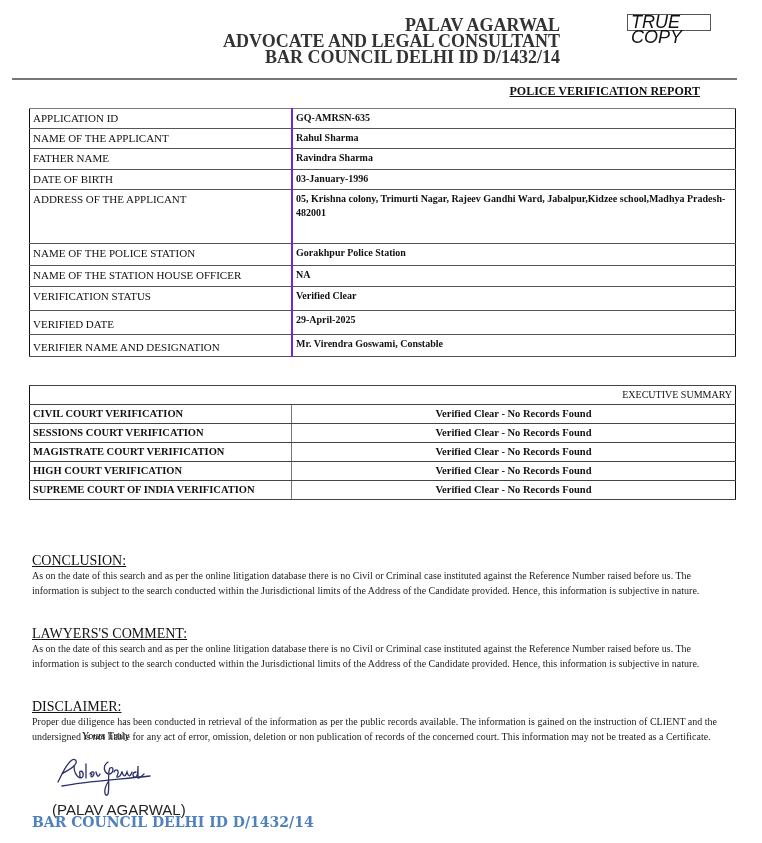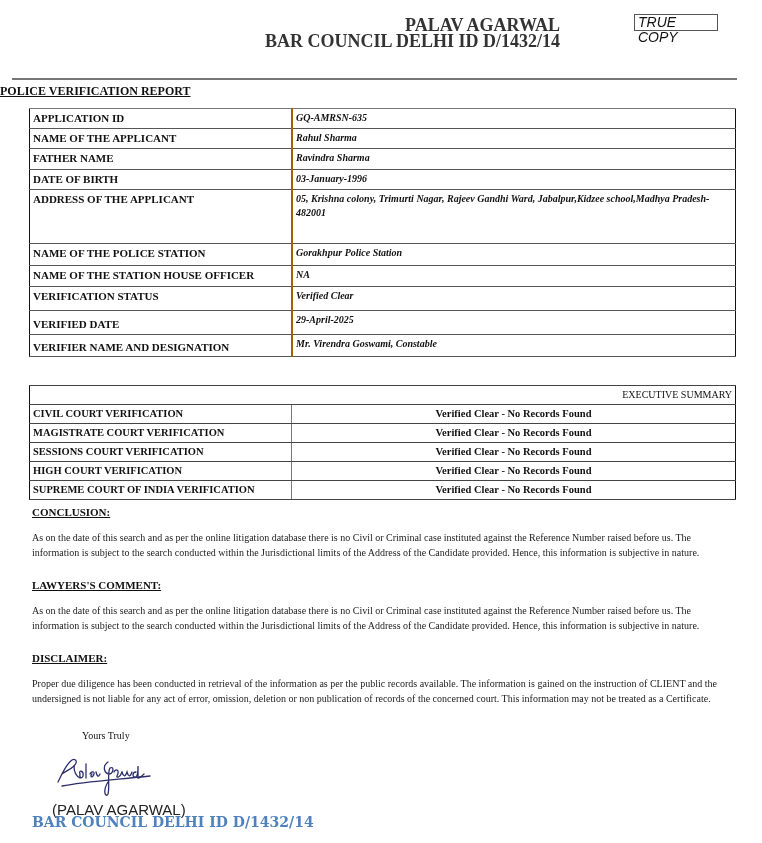--- a/index.html
+++ b/index.html
@@ -10,63 +10,64 @@
   }
   .header {
     position: absolute; left: 200px; top: 17px; width: 360px;
     text-align: right; font-family: "Liberation Serif", serif;
     font-weight: bold; font-size: 18px; line-height: 16px; color: #333;
   }
   .true-copy {
     position: absolute; left: 627px; top: 14px; width: 84px; height: 17px;
     border: 1.5px solid #555; box-sizing: border-box;
     font-family: "Liberation Sans", sans-serif; font-style: italic;
-    font-size: 14px; line-height: 15px; padding-left: 3px; color: #111; margin-left: 7px;
+    font-size: 18px; line-height: 15px; padding-left: 3px; color: #111;
   }
   .top-rule {
     position: absolute; left: 12px; top: 78px; width: 725px; height: 2px; background: #777;
   }
   .report-title {
-    position: absolute; left: 0; width: 700px; top: 84px; text-align: left;
+    position: absolute; left: 0; width: 700px; top: 84px; text-align: right;
     font-family: "Liberation Serif", serif; font-weight: bold; font-size: 12px;
     text-decoration: underline; color: #111;
   }
   table.details, table.summary {
     position: absolute; left: 29px; width: 707px;
     border-collapse: collapse; font-family: "Liberation Serif", serif;
     font-size: 11px;
   }
   table.details { top: 108px; border: 1.5px solid #111; }
   table.details td {
     border-top: 1.5px solid #777; border-bottom: 1.5px solid #555;
     vertical-align: top; padding: 2px 3px 0 3px; line-height: 14px;
   }
-  table.details td.k { width: 255px; font-weight: bold; border-right: 2px solid #a16207; }
-  table.details td.v { font-weight: bold; font-size: 10px; font-style: italic; }
+  table.details td.k { width: 255px; font-weight: normal; border-right: 2px solid #6d28d9; }
+  table.details td.v { font-weight: bold; font-size: 10px; }
   table.summary { top: 385px; border: 1.5px solid #111; }
   table.summary td {
     border-top: 1px solid #444; border-bottom: 1px solid #444;
     padding: 0 3px; height: 18px; line-height: 18px; font-weight: bold; font-size: 10.5px;
   }
   table.summary td.k { width: 255px; border-right: 1.5px solid #777; }
   table.summary td.v { text-align: center; }
   table.summary td.head { text-align: right; font-weight: normal; font-size: 10px; }
   .section { position: absolute; left: 32px; width: 700px; font-family: "Liberation Serif", serif; }
-  .section .title { font-weight: bold; font-size: 11px; text-decoration: underline; line-height: 15px; }
-  .section .body { font-size: 10px; line-height: 15px; color: #222; margin-top: 10px; }
+  .section .title { font-weight: normal; font-size: 14px; text-decoration: underline; line-height: 15px; margin-top: 48px; }
+  .section .body { font-size: 10px; line-height: 15px; color: #222; }
   .yours { position: absolute; left: 82px; top: 730px; font-size: 10px; font-family: Liberation Serif, serif; }
   .signature { position: absolute; left: 52px; top: 752px; width: 110px; height: 50px; }
   .sign-name { position: absolute; left: 52px; top: 801px; font-size: 15px; font-family: Liberation Sans, sans-serif; color: #222; }
   .bar-id { position: absolute; left: 32px; top: 814px; font-size: 14px; font-weight: bold; font-family: "DejaVu Serif", serif; color: #4f81bd; }
 </style>
 </head>
 <body>
 
 <div class="header">
   <div>PALAV AGARWAL</div>
+  <div>ADVOCATE AND LEGAL CONSULTANT</div>
   <div>BAR COUNCIL DELHI ID D/1432/14</div>
 </div>
 <div class="true-copy">TRUE COPY</div>
 
 <div class="top-rule"></div>
 <div class="report-title">POLICE VERIFICATION REPORT</div>
 
 <table class="details">
   <tbody>
       <tr style="height:20px">
@@ -115,25 +116,25 @@
 <table class="summary">
   <tbody>
       <tr>
     <td class="head" colspan="2">EXECUTIVE SUMMARY</td>
   </tr>
   <tr>
     <td class="k">CIVIL COURT VERIFICATION</td>
     <td class="v">Verified Clear - No Records Found</td>
   </tr>
   <tr>
-    <td class="k">MAGISTRATE COURT VERIFICATION</td>
+    <td class="k">SESSIONS COURT VERIFICATION</td>
     <td class="v">Verified Clear - No Records Found</td>
   </tr>
   <tr>
-    <td class="k">SESSIONS COURT VERIFICATION</td>
+    <td class="k">MAGISTRATE COURT VERIFICATION</td>
     <td class="v">Verified Clear - No Records Found</td>
   </tr>
   <tr>
     <td class="k">HIGH COURT VERIFICATION</td>
     <td class="v">Verified Clear - No Records Found</td>
   </tr>
   <tr>
     <td class="k">SUPREME COURT OF INDIA VERIFICATION</td>
     <td class="v">Verified Clear - No Records Found</td>
   </tr>

